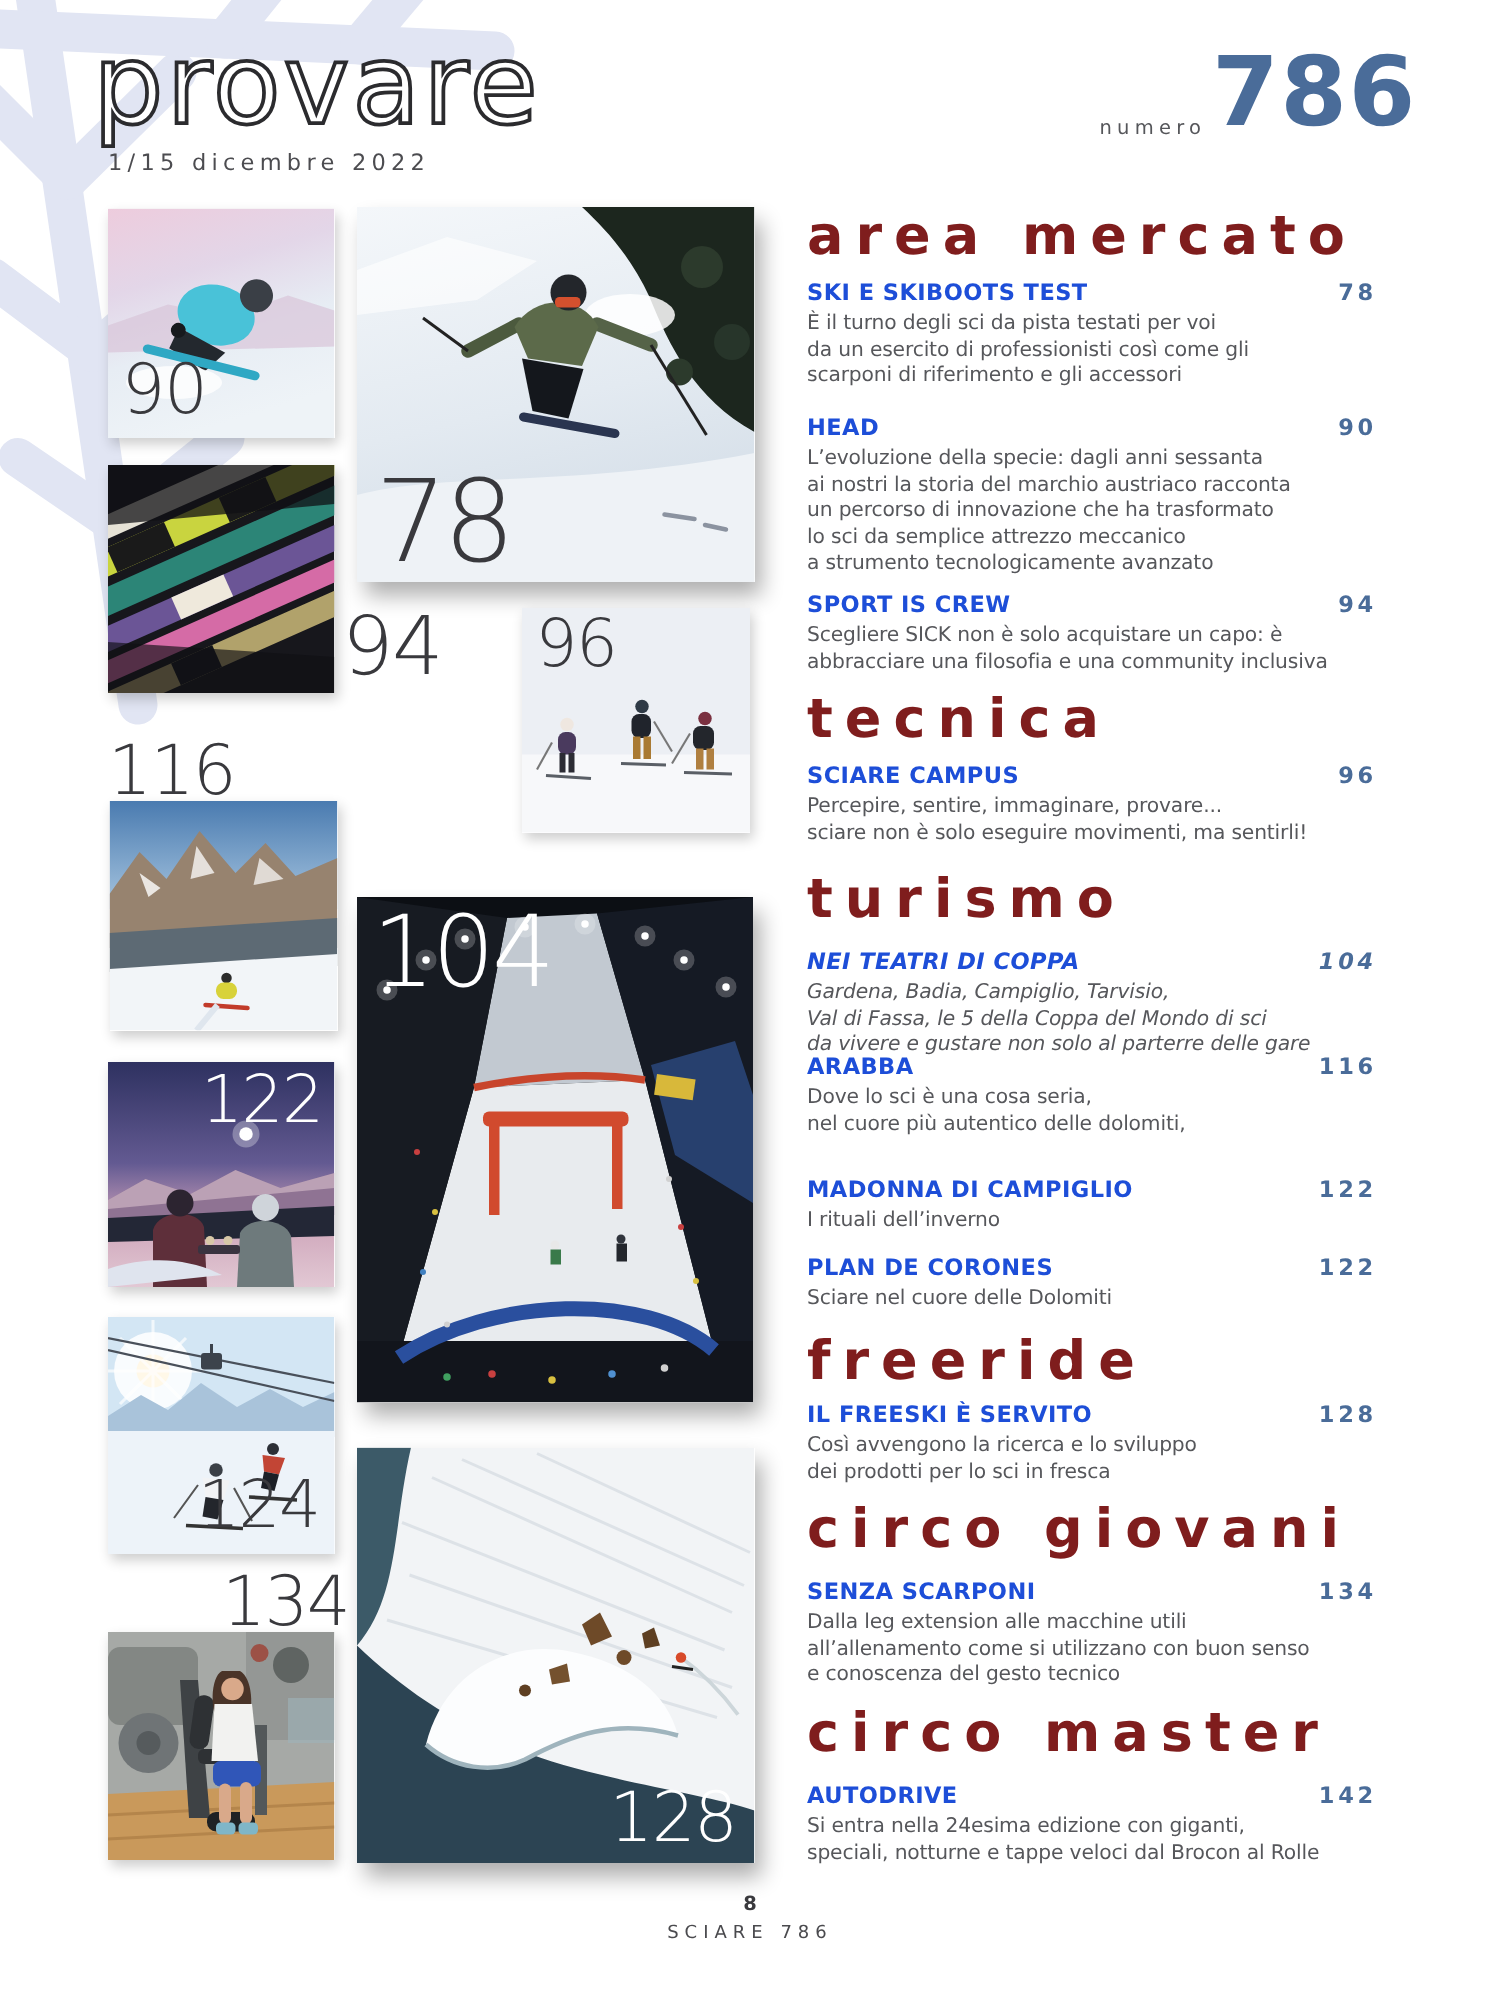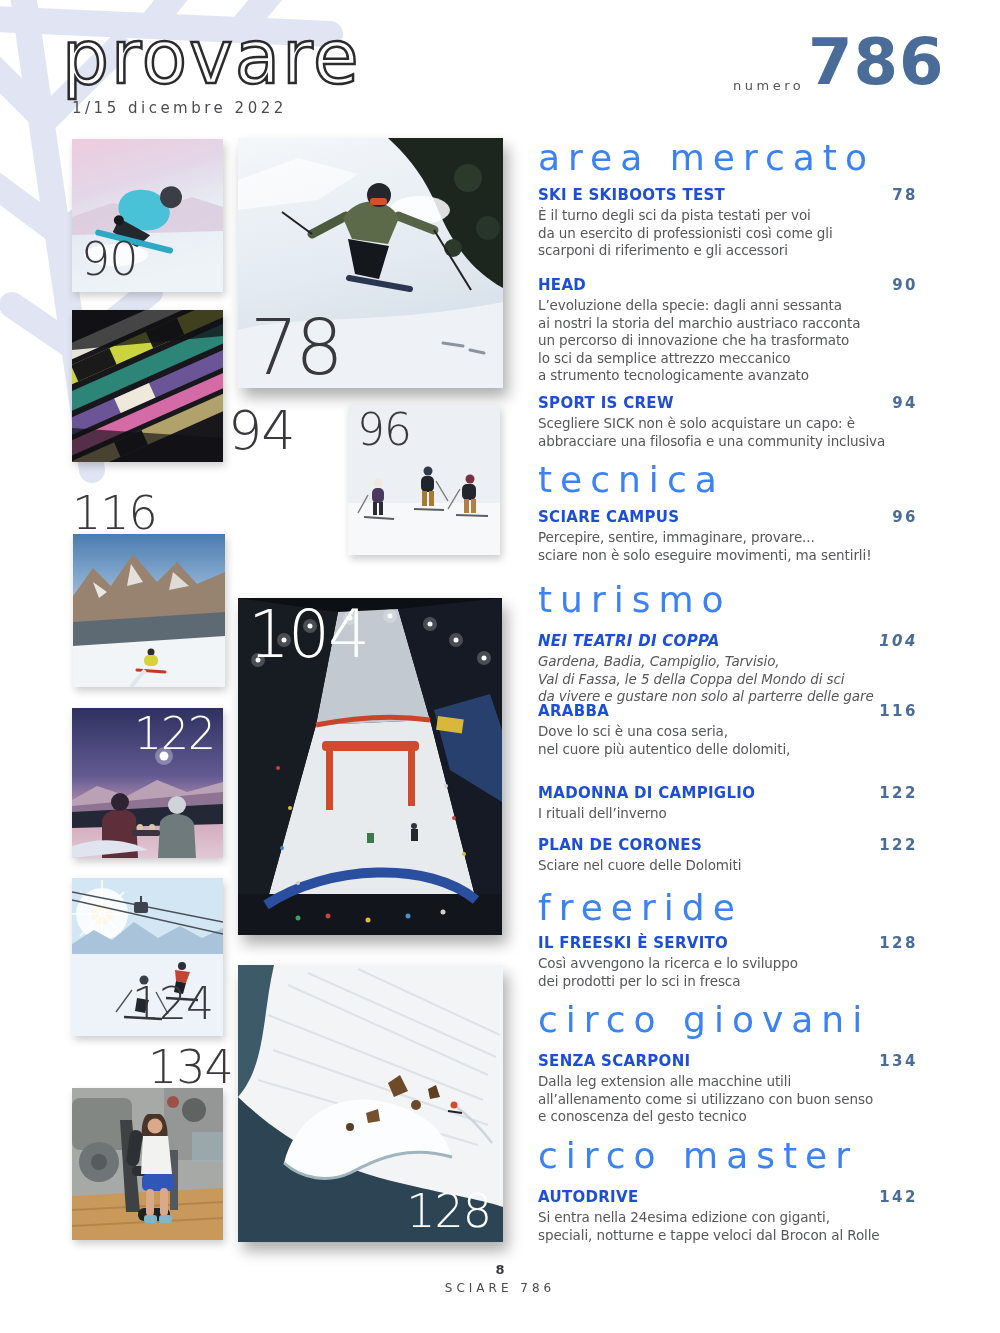--- a/index.html
+++ b/index.html
@@ -34,21 +34,21 @@
   .photo svg{display:block;width:100%;height:100%;}
   .pnum{
     position:absolute;z-index:3;font-weight:300;line-height:1;
     color:#39393d;letter-spacing:-1px;
   }
   .pnum.light{color:#ffffff;}
   .freenum{position:absolute;z-index:2;font-weight:300;line-height:1;color:#39393d;letter-spacing:-1px;}
   
   .sec{
     position:absolute;left:538px;z-index:2;line-height:1;
-    font-size:36px;font-weight:normal;letter-spacing:8px;color:#3b82f6;
+    font-size:36px;font-weight:bold;letter-spacing:8px;color:#7f1d1d;
   }
   .art{position:absolute;left:538px;width:380px;z-index:2;}
   .a-head{display:flex;justify-content:space-between;align-items:baseline;}
   .a-title{font-size:15px;font-weight:bold;color:#1d4ed8;letter-spacing:0.3px;}
   .a-page{font-size:15px;font-weight:bold;color:#4a6c99;letter-spacing:2.5px;}
   .a-body{margin-top:3px;}
   .a-line{font-size:13.5px;color:#56575b;line-height:17.5px;letter-spacing:-0.1px;white-space:nowrap;}
   
   .footer-page{position:absolute;left:0;top:1262px;width:1000px;text-align:center;z-index:2;
     font-size:13px;font-weight:bold;color:#3a3a3e;}

